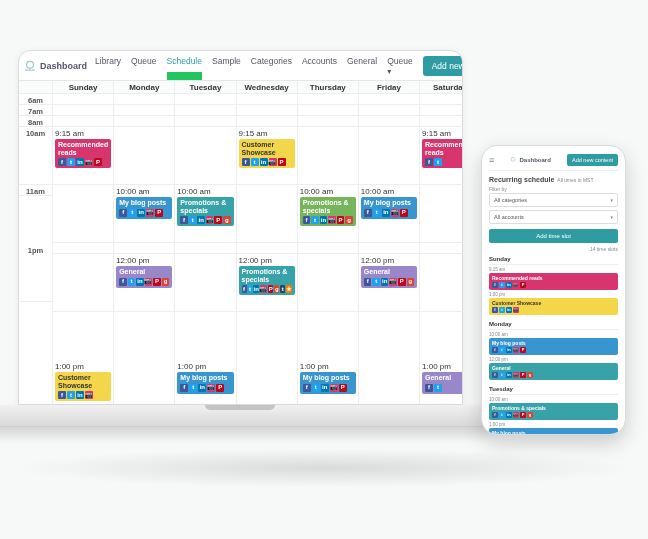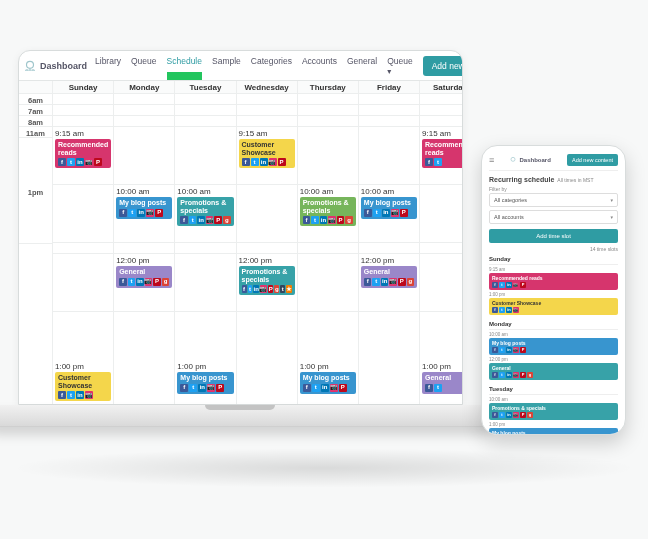--- a/index.html
+++ b/index.html
@@ -166,20 +166,21 @@
         </div>
       <div class="btn-new">Add new content</div>
     </div>
 
     <div class="cal">
       <div class="timecol" id="timecol">
         <div class="hrow"></div>
       <div class="slot h6">6am</div>
           <div class="slot h7">7am</div>
           <div class="slot h8">8am</div>
+          <div class="slot h10">10am</div>
           <div class="slot h11">11am</div>
           <div class="slot h13">1pm</div>
         </div>
       <div class="daycols" id="daycols">
           <div class="daycol">
             <div class="dayhdr">Sunday</div>
             <div class="slot h6"></div>
             <div class="slot h7"></div>
             <div class="slot h8"></div>
             <div class="slot h9"><span class="tm">9:15 am</span><div class="evt evt-pink">

